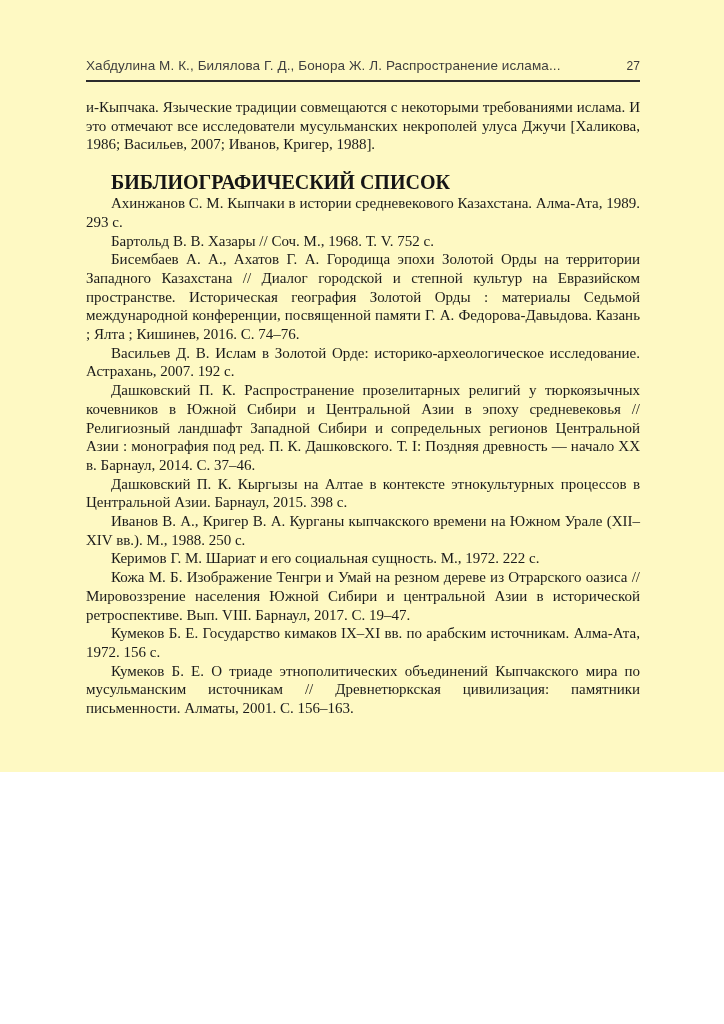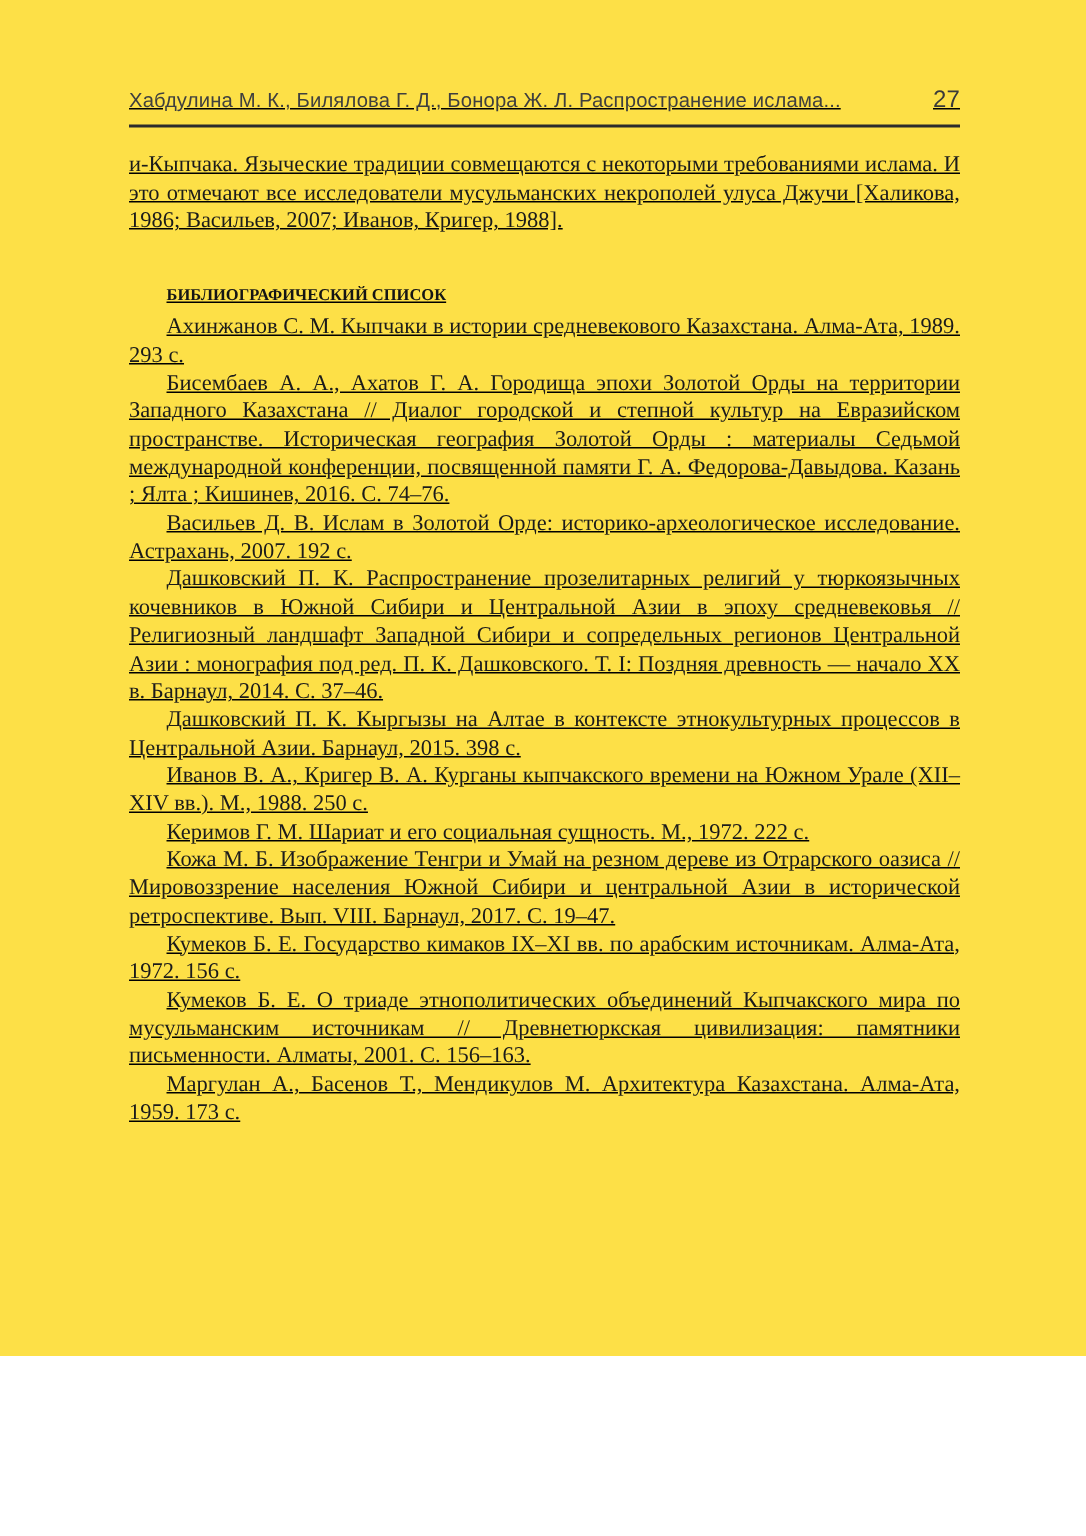--- a/index.html
+++ b/index.html
@@ -3,38 +3,37 @@
 <meta charset="utf-8">
 <style>
   html, body {
     margin: 0;
     padding: 0;
     background: #ffffff;
   }
   .page {
     position: relative;
     width: 724px;
-    height: 904px;
-    background: #fde047;
+    height: 772px;
+    background: #fef9c3;
     overflow: hidden;
     box-sizing: border-box;
-    text-decoration: underline;
   }
   .running-head {
     margin: 58px 84px 0 86px;
     display: flex;
     justify-content: space-between;
     align-items: baseline;
     font-family: "Liberation Sans", sans-serif;
     font-size: 13.5px;
     color: #3f3f3f;
     letter-spacing: 0.1px;
   }
   .running-head .pagenum {
-    font-size: 16px;
+    font-size: 12px;
     color: #3a3a3a;
   }
   .rule {
     margin: 7px 84px 0 86px;
     border-top: 2px solid #2c2c2c;
     height: 0;
   }
   .content {
     margin: 0 84px 0 86px;
     font-family: "Liberation Serif", serif;
@@ -44,24 +43,24 @@
     text-align: justify;
     hyphens: auto;
     -webkit-hyphens: auto;
   }
   .content p.cont {
     margin: 16px 0 0 0;
     text-indent: 0;
   }
   .content h2.bib-heading {
     font-family: "Liberation Serif", serif;
-    font-size: 11px;
+    font-size: 20px;
     font-weight: bold;
     color: #151515;
-    margin: 31px 0 2px 0;
+    margin: 19px 0 2px 0;
     text-indent: 25px;
     text-align: left;
     line-height: 19px;
   }
   .entries p.entry {
     margin: 0;
     text-indent: 25px;
   }
 </style>
 </head>
@@ -76,26 +75,26 @@
 
   <div class="rule"></div>
 
   <main class="content">
     <p class="cont">и-Кыпчака. Языческие традиции совмещаются с некоторыми требованиями ислама. И это отмечают все исследователи мусульманских некрополей улуса Джучи [Халикова, 1986; Васильев, 2007; Иванов, Кригер, 1988].</p>
 
     <h2 class="bib-heading">БИБЛИОГРАФИЧЕСКИЙ СПИСОК</h2>
 
     <div class="entries">
         <p class="entry">Ахинжанов С. М. Кыпчаки в истории средневекового Казахстана. Алма-Ата, 1989. 293 с.</p>
+        <p class="entry">Бартольд В. В. Хазары // Соч. М., 1968. Т. V. 752 с.</p>
         <p class="entry">Бисембаев А. А., Ахатов Г. А. Городища эпохи Золотой Орды на территории Западного Казахстана // Диалог городской и степной культур на Евразийском пространстве. Историческая география Золотой Орды : материалы Седьмой международной конференции, посвященной памяти Г. А. Федорова-Давыдова. Казань ; Ялта ; Кишинев, 2016. С. 74–76.</p>
         <p class="entry">Васильев Д. В. Ислам в Золотой Орде: историко-археологическое исследование. Астрахань, 2007. 192 с.</p>
         <p class="entry">Дашковский П. К. Распространение прозелитарных религий у тюркоязычных кочевников в Южной Сибири и Центральной Азии в эпоху средневековья // Религиозный ландшафт Западной Сибири и сопредельных регионов Центральной Азии : монография под ред. П. К. Дашковского. Т. I: Поздняя древность — начало XX в. Барнаул, 2014. С. 37–46.</p>
         <p class="entry">Дашковский П. К. Кыргызы на Алтае в контексте этнокультурных процессов в Центральной Азии. Барнаул, 2015. 398 с.</p>
         <p class="entry">Иванов В. А., Кригер В. А. Курганы кыпчакского времени на Южном Урале (XII–XIV вв.). М., 1988. 250 с.</p>
         <p class="entry">Керимов Г. М. Шариат и его социальная сущность. М., 1972. 222 с.</p>
         <p class="entry">Кожа М. Б. Изображение Тенгри и Умай на резном дереве из Отрарского оазиса // Мировоззрение населения Южной Сибири и центральной Азии в исторической ретроспективе. Вып. VIII. Барнаул, 2017. С. 19–47.</p>
         <p class="entry">Кумеков Б. Е. Государство кимаков IX–XI вв. по арабским источникам. Алма-Ата, 1972. 156 с.</p>
         <p class="entry">Кумеков Б. Е. О триаде этнополитических объединений Кыпчакского мира по мусульманским источникам // Древнетюркская цивилизация: памятники письменности. Алматы, 2001. С. 156–163.</p>
-        <p class="entry">Маргулан А., Басенов Т., Мендикулов М. Архитектура Казахстана. Алма-Ата, 1959. 173 с.</p>
       </div>
   </main>
 
 </div>
 
 </body></html>

